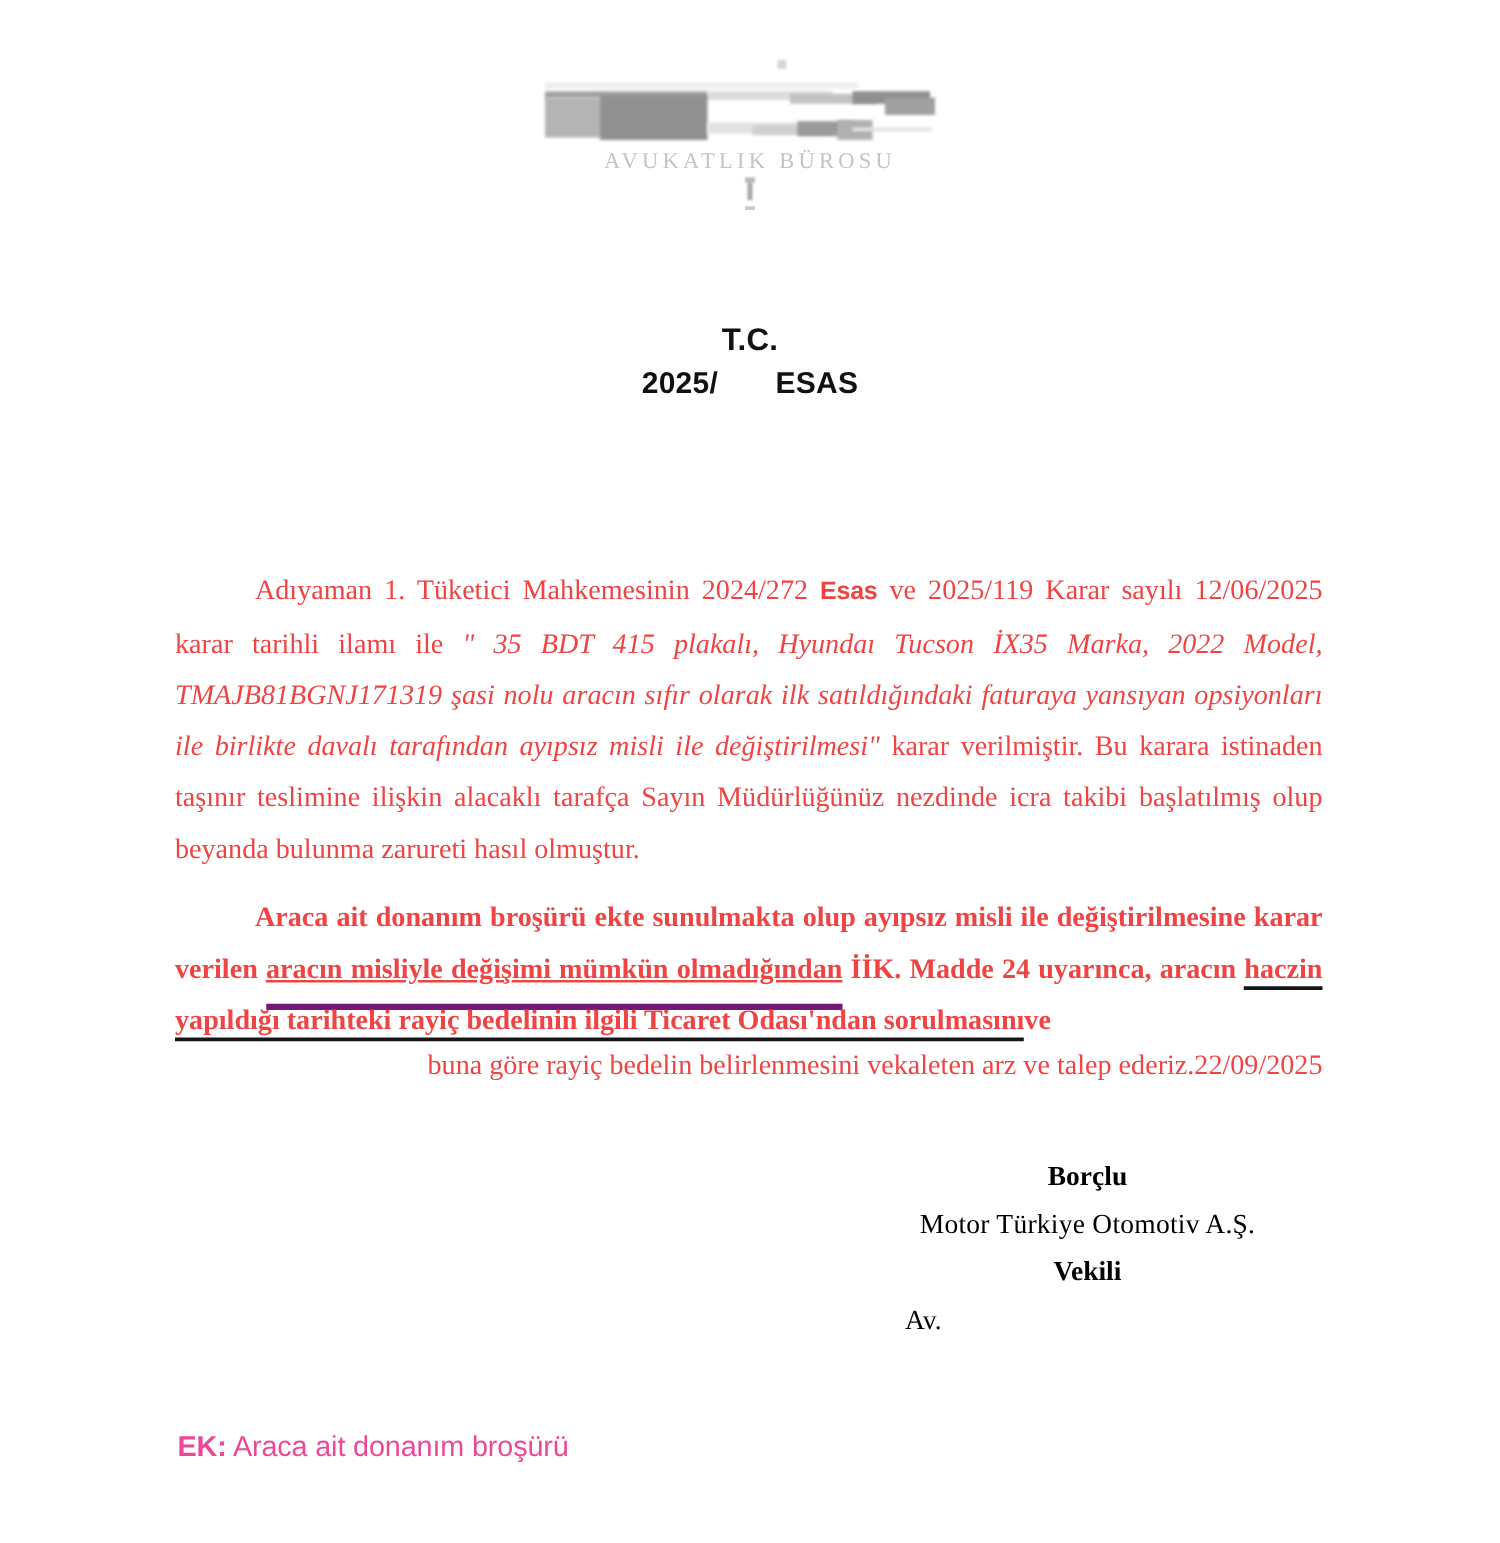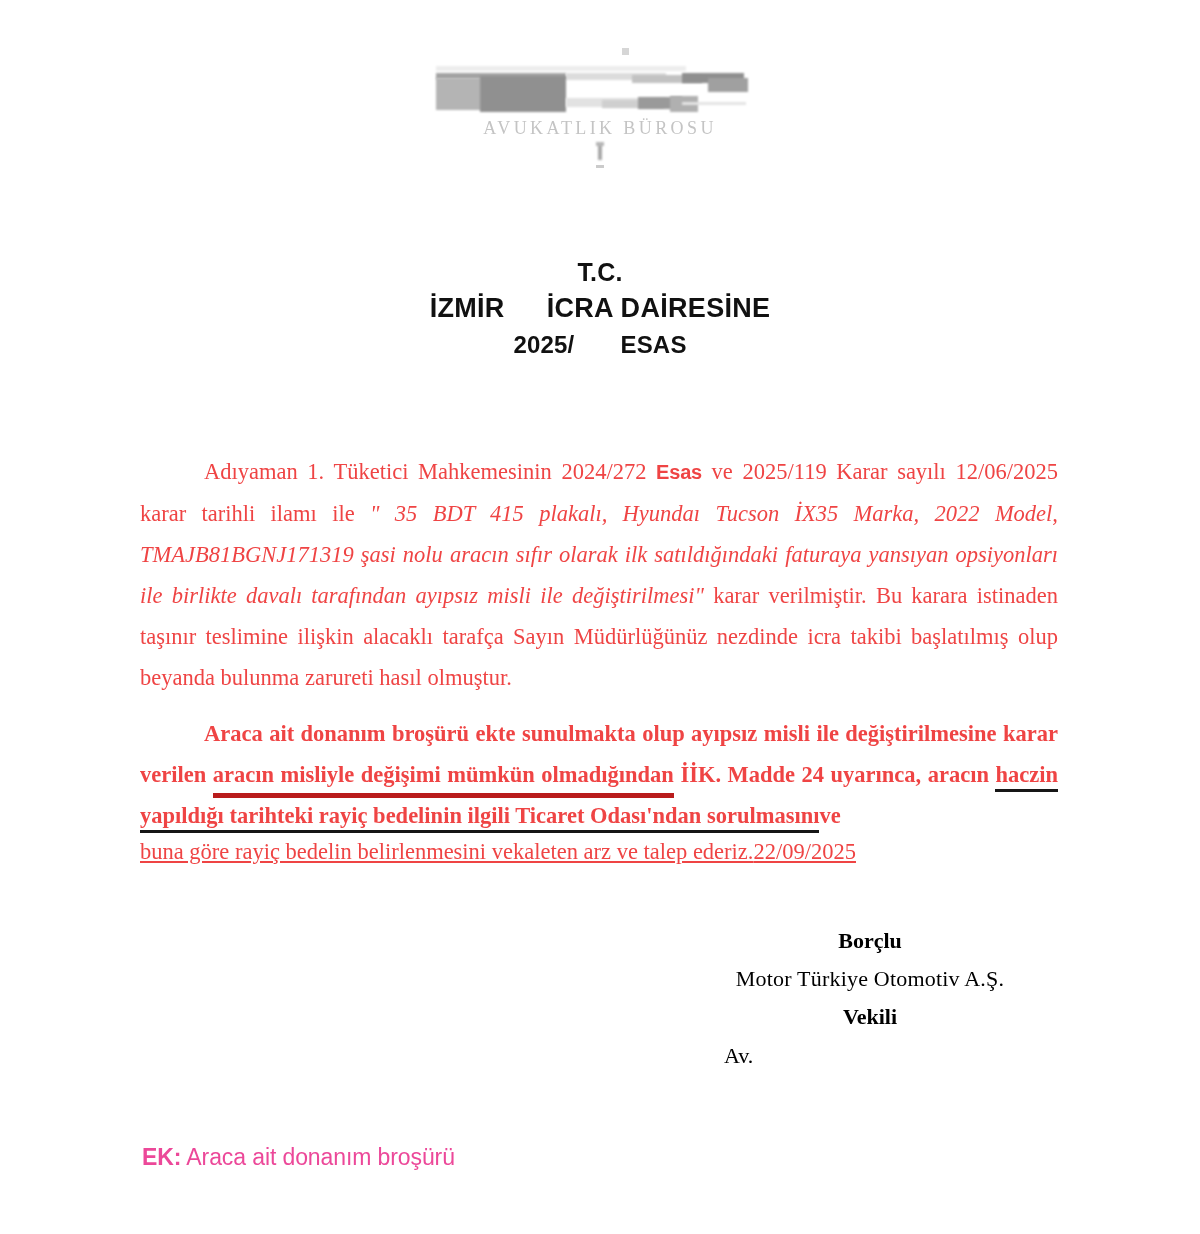--- a/index.html
+++ b/index.html
@@ -136,42 +136,43 @@
     width: 918px;
   }
   .para {
     text-align: justify;
     text-justify: inter-word;
     font-size: 22.5px;
     line-height: 41px;
     color: #ef4444;
   }
   .para.indent { text-indent: 64px; }
-  .para.last-line-left { text-align: left; text-decoration: underline; }
+  .para.last-line-left { text-align: right; }
 
   .it { font-style: italic; }
   .sans-bold {
     font-family: "Liberation Sans", "DejaVu Sans", sans-serif;
     font-weight: bold;
     font-size: 20px;
     letter-spacing: -0.2px;
   }
 
   #p1 { top: 428px; }
   #p2 { top: 690px; }
   #p3 { top: 808px; }
 
   .para.bold-para {
     font-weight: bold;
     text-align: justify;
   }
 
   .u-red {
-    border-bottom: 5px solid #b91c1c;
-    padding-bottom: 6px;
+    border-bottom: 5px solid #701a75;
+    padding-bottom: 16px;
+    text-decoration: underline;
   }
   .u-black {
     border-bottom: 3px solid #161616;
     padding-bottom: 2px;
   }
 
   
   .signature {
     position: absolute;
     left: 640px;
@@ -225,23 +226,20 @@
     <div class="lh-bar lh-b10"></div>
     <div class="lh-bar lh-b11"></div>
     <div class="lh-bar lh-b13"></div>
     <div class="lh-name">AVUKATLIK BÜROSU</div>
     <div class="lh-mark"></div>
     <div class="lh-dash"></div>
   </div>
 
   <div class="court-header">
     <div class="ch-tc">T.C.</div>
-    <div class="ch-office">
-      <span>İZMİR</span><span class="gapword"></span><span>İCRA DAİRESİNE</span>
-    </div>
     <div class="ch-esas">
       <span>2025/</span><span class="gapword"></span><span>ESAS</span>
     </div>
   </div>
 
   <div class="body-block" id="p1">
     <p class="para indent"><span>Adıyaman 1. Tüketici Mahkemesinin 2024/272 </span><span class="sans-bold">Esas</span><span> ve 2025/119 Karar sayılı 12/06/2025 karar tarihli ilamı ile </span><span class="it">" 35 BDT 415 plakalı, Hyundaı Tucson İX35 Marka, 2022 Model, TMAJB81BGNJ171319 şasi nolu aracın sıfır olarak ilk satıldığındaki faturaya yansıyan opsiyonları ile birlikte davalı tarafından ayıpsız misli ile değiştirilmesi"</span><span> karar verilmiştir. Bu karara istinaden taşınır teslimine ilişkin alacaklı tarafça Sayın Müdürlüğünüz nezdinde icra takibi başlatılmış olup beyanda bulunma zarureti hasıl olmuştur.</span></p>
   </div>
 
   <div class="body-block" id="p2">

